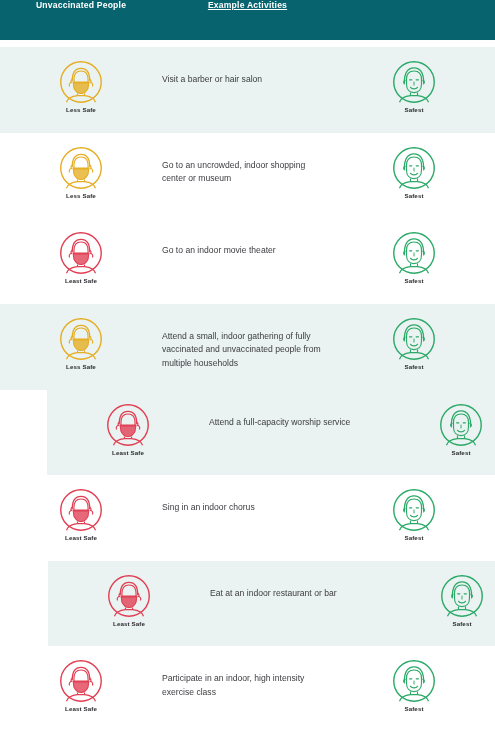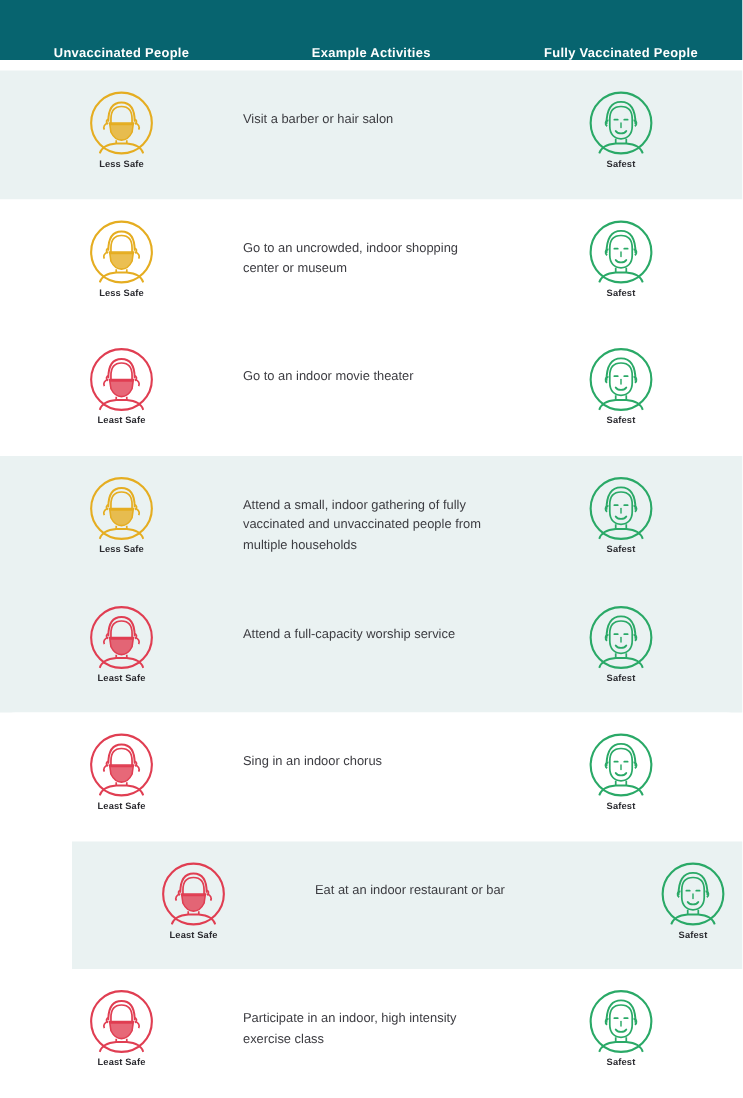--- a/index.html
+++ b/index.html
@@ -21,32 +21,32 @@
     flex-direction: column;
     background: #ffffff;
   }
 
   
   .header {
     height: 40px;
     flex: 0 0 40px;
     background: #07646f;
     display: flex;
-    align-items: flex-end;
+    align-items: flex-start;
     color: #ffffff;
   }
   .hcell {
     font-size: 8.6px;
     font-weight: bold;
     letter-spacing: .2px;
     text-align: center;
     color: #ffffff;
   }
   .hcell.left   { width: 162px; }
-  .hcell.center { width: 171px; }
+  .hcell.center { width: 171px; text-decoration: underline; }
   .hcell.right  { width: 162px; }
 
   .header-gap {
     height: 7px;
     flex: 0 0 7px;
     background: #ffffff;
   }
 
   
   .rows {
@@ -106,21 +106,20 @@
   .lbl-safest { color: #2b2b30; }
 </style>
 </head>
 <body>
 
 <div class="table">
 
   <div class="header">
     <div class="hcell left">Unvaccinated People</div>
     <div class="hcell center">Example Activities</div>
-    <div class="hcell right">Fully Vaccinated People</div>
   </div>
 
   <div class="header-gap"></div>
 
   <div class="rows" id="rows-container">
       <div class="row alt" style="flex: 1 1 0px;">
     <div class="col-left">
       <div class="icon-wrap">
 
   <svg class="icon-svg" width="44" height="44" viewBox="0 0 100 100">
@@ -344,21 +343,21 @@
     <path d="M42 62 C45 67 55 67 58 62" fill="none" stroke="#2aa967" stroke-width="2.8" stroke-linecap="round"></path>
 
     <path d="M42 74 L42 82 M58 74 L58 82" fill="none" stroke="#2aa967" stroke-width="2.6"></path>
 
     <path d="M17 96 C20 86 30 82 42 81 L58 81 C70 82 80 86 83 96" fill="none" stroke="#2aa967" stroke-width="2.8"></path>
   </svg>
         <div class="icon-label lbl-safest">Safest</div>
       </div>
     </div>
       </div>
-      <div class="row alt" style="flex: 1 1 0px;">
+      <div class="row alt" style="flex: 1 1 0px; margin-left: 47px;">
     <div class="col-left">
       <div class="icon-wrap">
 
   <svg class="icon-svg" width="44" height="44" viewBox="0 0 100 100">
     <circle cx="50" cy="50" r="46" fill="none" stroke="#e03e52" stroke-width="3.2"></circle>
 
     <path d="M30 48 C30 27 38 19 50 19 C62 19 70 27 70 48" fill="none" stroke="#e03e52" stroke-width="3"></path>
 
     <path d="M34 44 C34 31 40 25 50 25 C60 25 66 31 66 44 L66 52 L34 52 Z" fill="none" stroke="#e03e52" stroke-width="2.6"></path>
 

